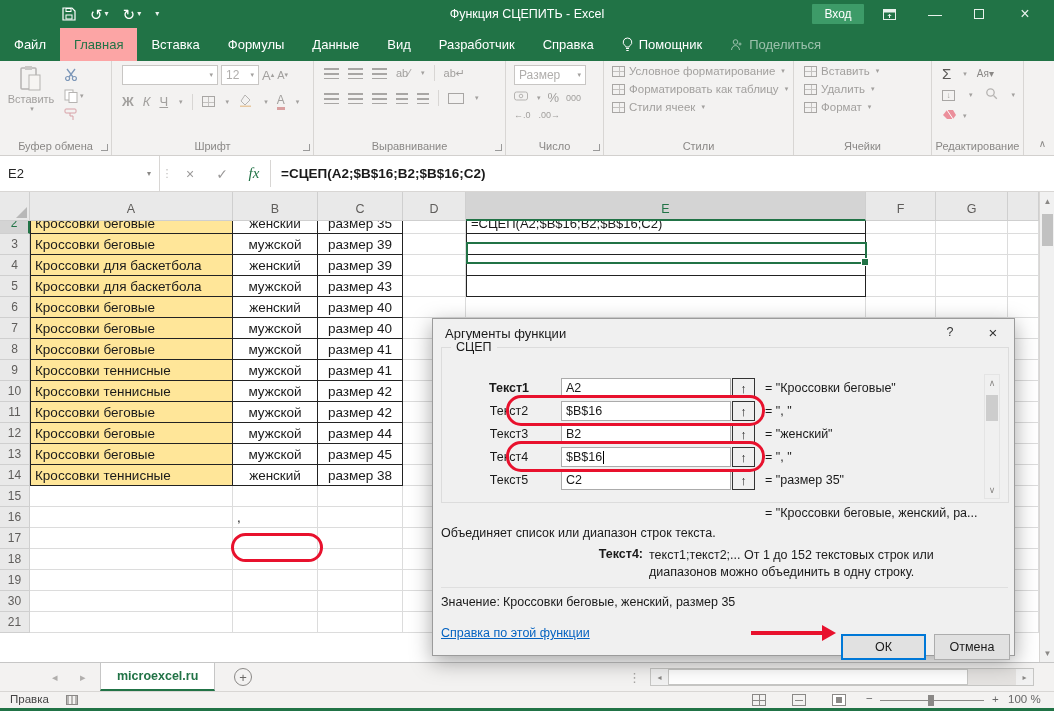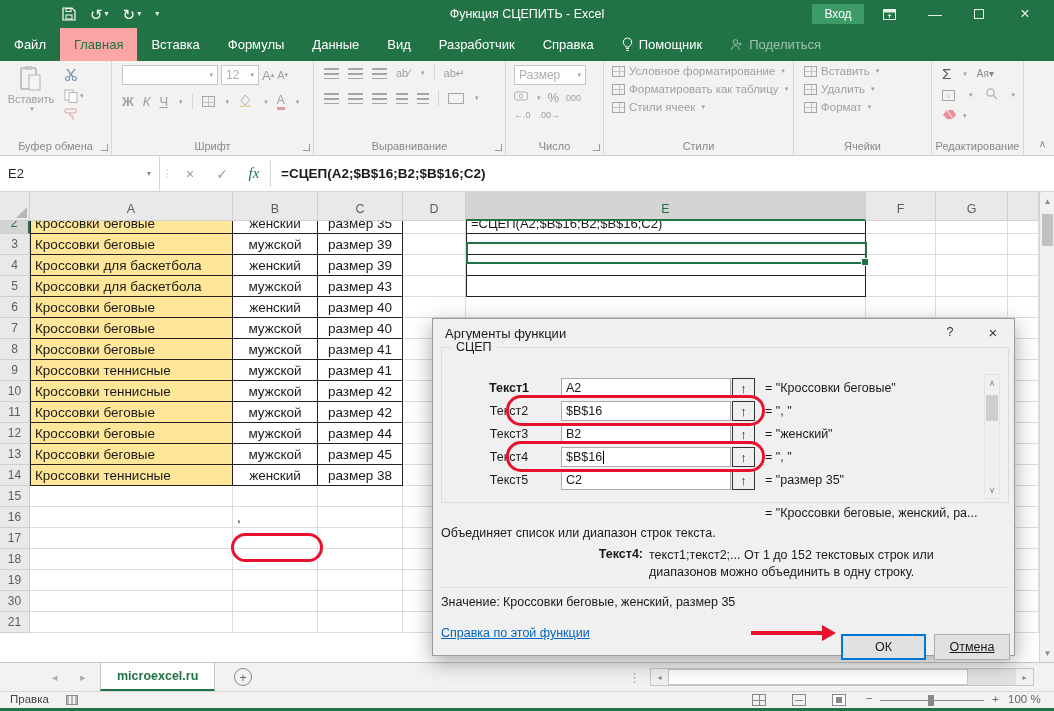--- a/index.html
+++ b/index.html
@@ -124,21 +124,21 @@
   .combined { position:absolute; left:332px; top:187px; width:240px; white-space:nowrap; overflow:hidden; }
   .desc { position:absolute; left:8px; top:207px; }
   .help-label { position:absolute; left:130px; top:228px; width:80px; text-align:right; font-weight:bold; }
   .help-text { position:absolute; left:216px; top:228px; width:356px; line-height:1.35; }
   .dlg-sep { position:absolute; left:8px; top:268px; width:567px; height:1px; background:#dfdfdf; }
   .val-label { position:absolute; left:8px; top:276px; }
   .val-text { position:absolute; left:70px; top:276px; }
   .dlg-link { position:absolute; left:8px; top:307px; color:#0563c1; text-decoration:underline; }
   .btn { position:absolute; top:301px; height:26px; background:#e1e1e1; display:flex; align-items:center; justify-content:center; font-size:12.5px; color:#1a1a1a;margin-top:14px; }
   .btn-ok { left:408px; width:85px; border:2px solid #0078d7; }
-  .btn-cancel { left:501px; width:76px; border:1px solid #adadad;text-decoration:underline; }
+  .btn-cancel { left:501px; width:76px; border:1px solid #adadad; }
   .red-arrow { position:absolute; left:318px; top:312px; width:72px; height:4px; background:#e8112d; }
   .red-arrow:after { content:""; position:absolute; right:-13px; top:-6px; border-left:14px solid #e8112d; border-top:8px solid transparent; border-bottom:8px solid transparent; }
 </style>
 </head>
 <body>
 
 <div class="app">
 
   <div class="titlebar">
     <div class="qat">

